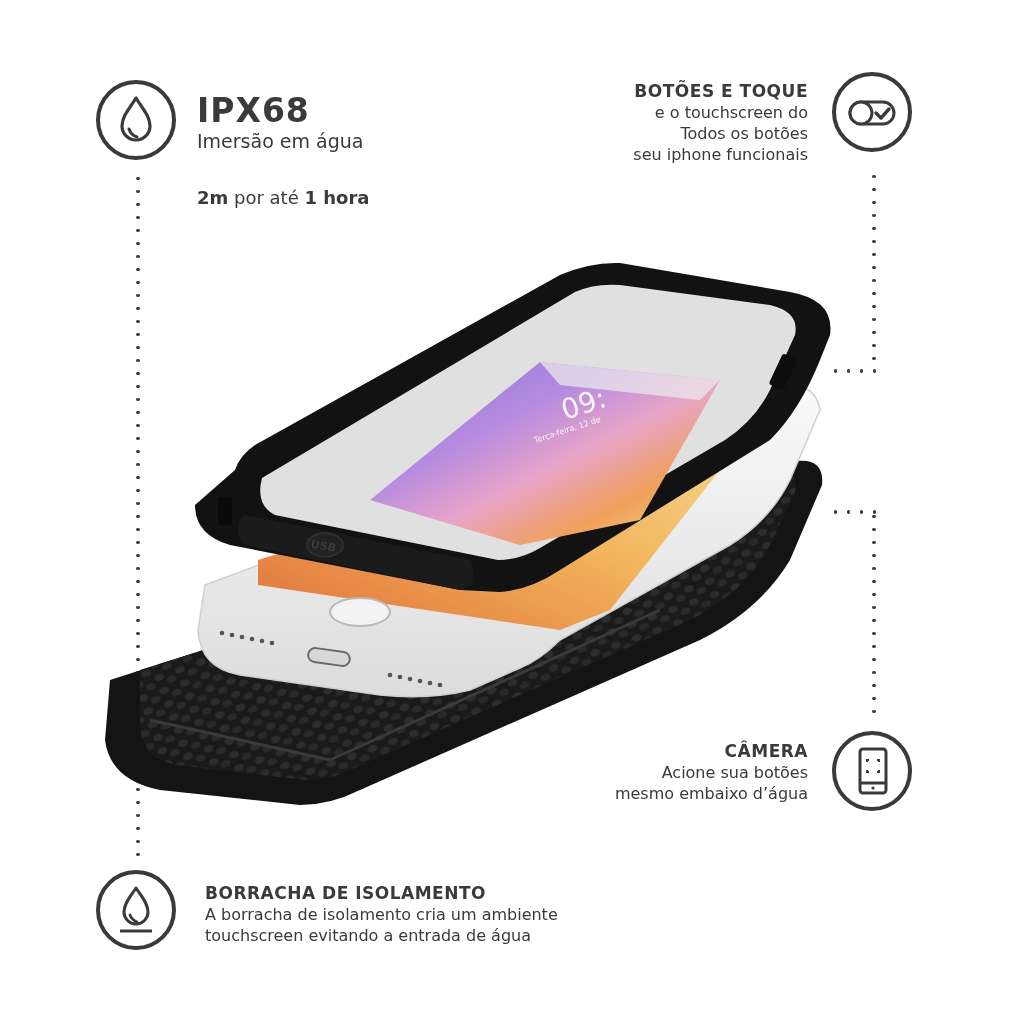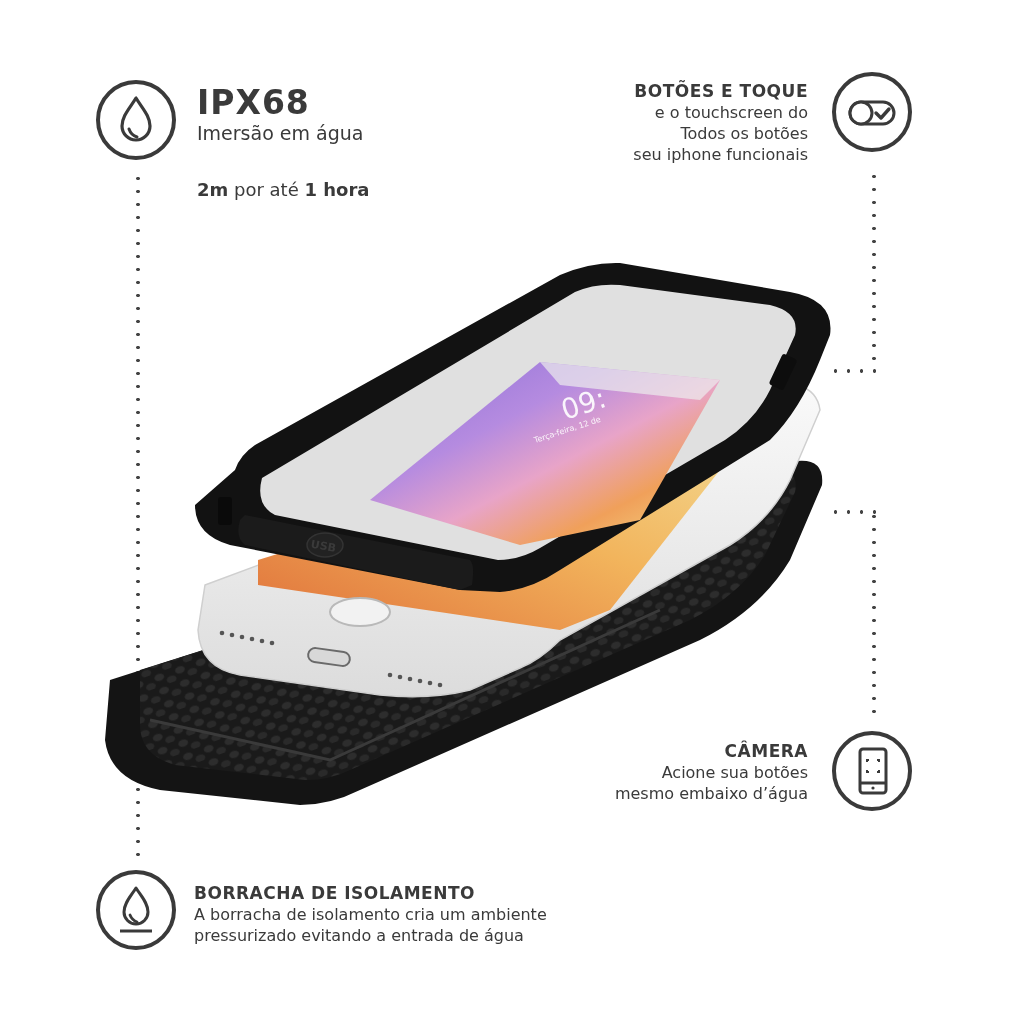--- a/index.html
+++ b/index.html
@@ -24,21 +24,21 @@
 </style>
 </head>
 <body>
 
 <div class="icon-circle" style="left:96px; top:80px;">
   <svg viewBox="0 0 72 72">
     <path d="M36 14 C30 24 22 32 22 42 A14 14 0 0 0 50 42 C50 32 42 24 36 14 Z" fill="none" stroke="#3a3a3a" stroke-width="3.2" stroke-linejoin="round"></path>
     <path d="M29 45 Q31 51 37 53" fill="none" stroke="#3a3a3a" stroke-width="3" stroke-linecap="round"></path>
   </svg>
 </div>
-<div class="abs" style="left:197px; top:84px;">
+<div class="abs" style="left:197px; top:92px;">
   <div class="title-big">IPX68</div>
   <div class="body-text" style="font-size:19px; line-height:23px;">Imersão em água</div>
   <div class="body-text" style="font-size:18px; line-height:23px;margin-top:33px;"><b>2m</b><span> por até </span><b>1 hora</b></div>
 </div>
 
 <div class="abs right" style="right:213px; top:80px; width:300px;">
   <div class="title">BOTÕES E TOQUE</div>
   <div class="body-text">e o touchscreen do</div>
   <div class="body-text">Todos os botões</div>
   <div class="body-text">seu iphone funcionais</div>
@@ -65,24 +65,24 @@
   </svg>
 </div>
 
 <div class="icon-circle" style="left:96px; top:870px;">
   <svg viewBox="0 0 72 72">
     <path d="M36 14 C31 22 24 29 24 38 A12 12 0 0 0 48 38 C48 29 41 22 36 14 Z" fill="none" stroke="#3a3a3a" stroke-width="3" stroke-linejoin="round"></path>
     <path d="M30 41 Q32 46 37 48" fill="none" stroke="#3a3a3a" stroke-width="2.8" stroke-linecap="round"></path>
     <line x1="20" y1="57" x2="52" y2="57" stroke="#3a3a3a" stroke-width="3"></line>
   </svg>
 </div>
-<div class="abs" style="left:194px; top:882px;">
+<div class="abs" style="left:205px; top:882px;">
   <div class="title" style="font-size:17px;">BORRACHA DE ISOLAMENTO</div>
   <div class="body-text">A borracha de isolamento cria um ambiente</div>
-  <div class="body-text">pressurizado evitando a entrada de água</div>
+  <div class="body-text">touchscreen evitando a entrada de água</div>
 </div>
 
 <div class="dot-v" style="left:136px; top:172px; height:684px;"></div>
 <div class="dot-v" style="left:872px; top:170px; height:200px;"></div>
 <div class="dot-h" style="left:829px; top:369px; height:4px; width:48px;"></div>
 <div class="dot-h" style="left:829px; top:510px; width:48px;"></div>
 <div class="dot-v" style="left:872px; top:510px; height:205px;"></div>
 
 <svg id="product" viewBox="100 255 740 560">
   <defs>

